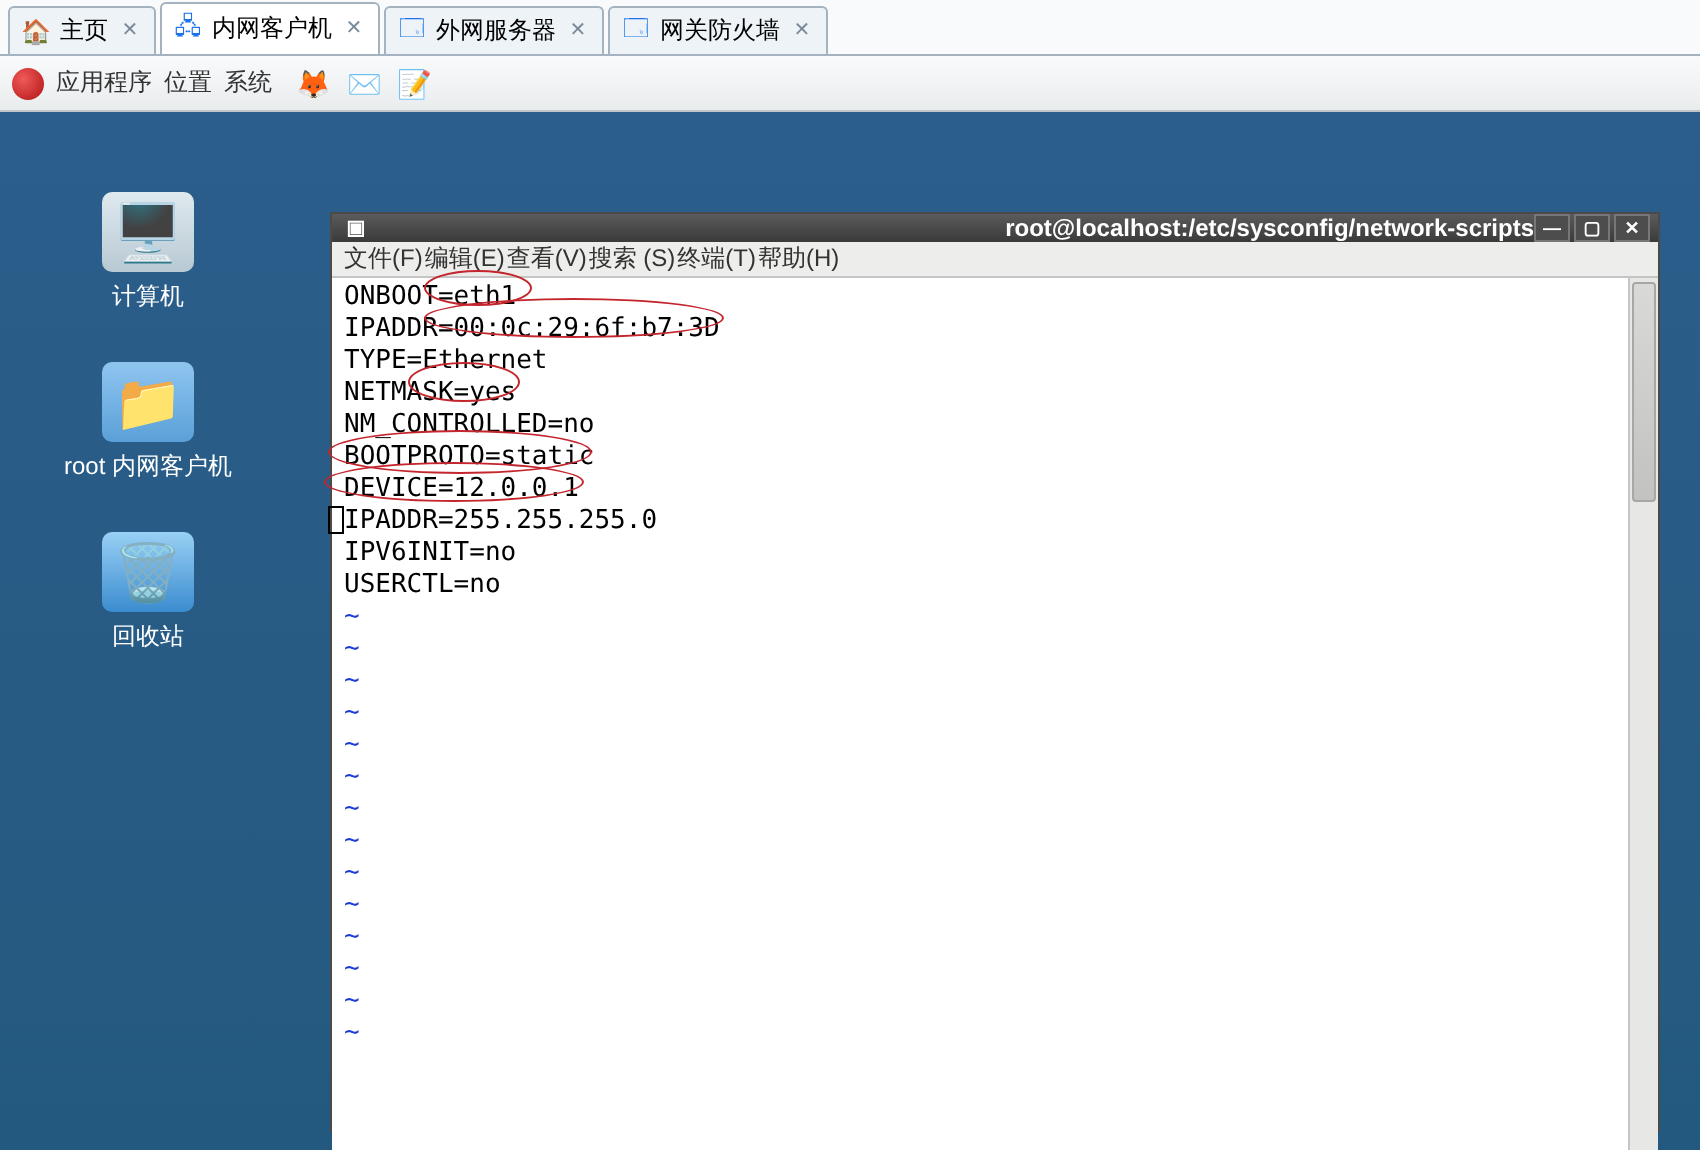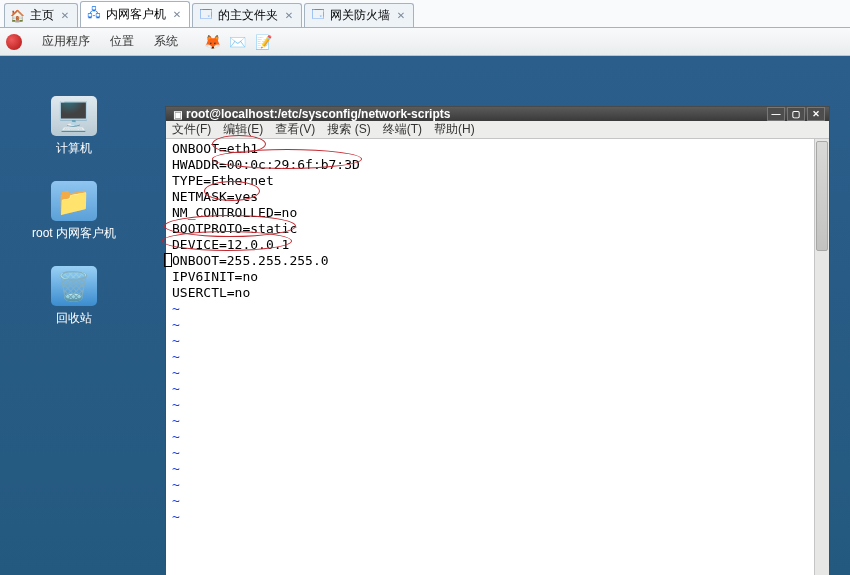--- a/index.html
+++ b/index.html
@@ -49,21 +49,21 @@
   }
 
   
   .gnome-bar {
     height: 28px;
     background: linear-gradient(#f9fafb,#e9eced);
     border-bottom: 1px solid #bfc5c8;
     display: flex;
     align-items: center;
     padding: 0 6px;
-    gap: 20px;
+    gap: 6px;
   }
   .gnome-launcher {
     width: 16px; height: 16px; border-radius: 50%;
     background: radial-gradient(circle at 35% 35%, #f05a5a, #b11313);
   }
   .gnome-bar .item { color: #333; }
   .gnome-icons { display: flex; gap: 8px; margin-left: 6px;}
   .gnome-icons span { font-size: 14px; }
 
   
@@ -103,34 +103,34 @@
   .term-title {
     height: 22px;
     background: linear-gradient(#5b5b5b,#3a3a3a);
     color: #fff;
     font-weight: bold;
     font-size: 12px;
     display: flex; align-items: center;
     padding: 0 4px;
   }
   .term-title .tgl { font-size: 10px; width: 16px; text-align:center;}
-  .term-title .ttl { flex: 1; text-align: left; }
+  .term-title .ttl { flex: 1; text-align: right; }
   .term-title .ctl { display: flex; gap: 2px; }
   .term-title .btn {
     width: 18px; height: 14px;
     border: 1px solid #777;
     background: #4d4d4d;
     font-size: 9px; line-height: 12px; text-align: center;
   }
   .term-menu {
     height: 22px;
     background: #ededeb;
     border-bottom: 1px solid #c5c5c5;
     display: flex; align-items: center;
-    padding: 0 6px; gap: 12px;
+    padding: 0 6px; gap: 1px;
     font-size: 12px; color: #333;
   }
   .term-body {
     flex: 1;
     display: flex;
     background: #fff;
     position: relative;
   }
   .term-text {
     flex: 1;
@@ -175,21 +175,21 @@
     <span>主页</span>
     <span class="close">✕</span>
   </div>
   <div class="host-tab active">
     <span class="ico">🖧</span>
     <span>内网客户机</span>
     <span class="close">✕</span>
   </div>
   <div class="host-tab">
     <span class="ico">🗔</span>
-    <span>的主文件夹</span>
+    <span>外网服务器</span>
     <span class="close">✕</span>
   </div>
   <div class="host-tab">
     <span class="ico">🗔</span>
     <span>网关防火墙</span>
     <span class="close">✕</span>
   </div>
 </div>
 
 <div class="gnome-bar">
@@ -234,27 +234,27 @@
     <div class="term-menu">
       <span>文件(F)</span>
       <span>编辑(E)</span>
       <span>查看(V)</span>
       <span>搜索 (S)</span>
       <span>终端(T)</span>
       <span>帮助(H)</span>
     </div>
     <div class="term-body">
       <div class="term-text"><span>ONBOOT=eth1</span>
-<span>HWADDR=00:0c:29:6f:b7:3D</span>
+<span>IPADDR=00:0c:29:6f:b7:3D</span>
 <span>TYPE=Ethernet</span>
 <span>NETMASK=yes</span>
 <span>NM_CONTROLLED=no</span>
 <span>BOOTPROTO=static</span>
 <span>DEVICE=12.0.0.1</span>
-<span>ONBOOT=255.255.255.0</span>
+<span>IPADDR=255.255.255.0</span>
 <span>IPV6INIT=no</span>
 <span>USERCTL=no</span>
 <span class="tilde">~</span>
 <span class="tilde">~</span>
 <span class="tilde">~</span>
 <span class="tilde">~</span>
 <span class="tilde">~</span>
 <span class="tilde">~</span>
 <span class="tilde">~</span>
 <span class="tilde">~</span>

